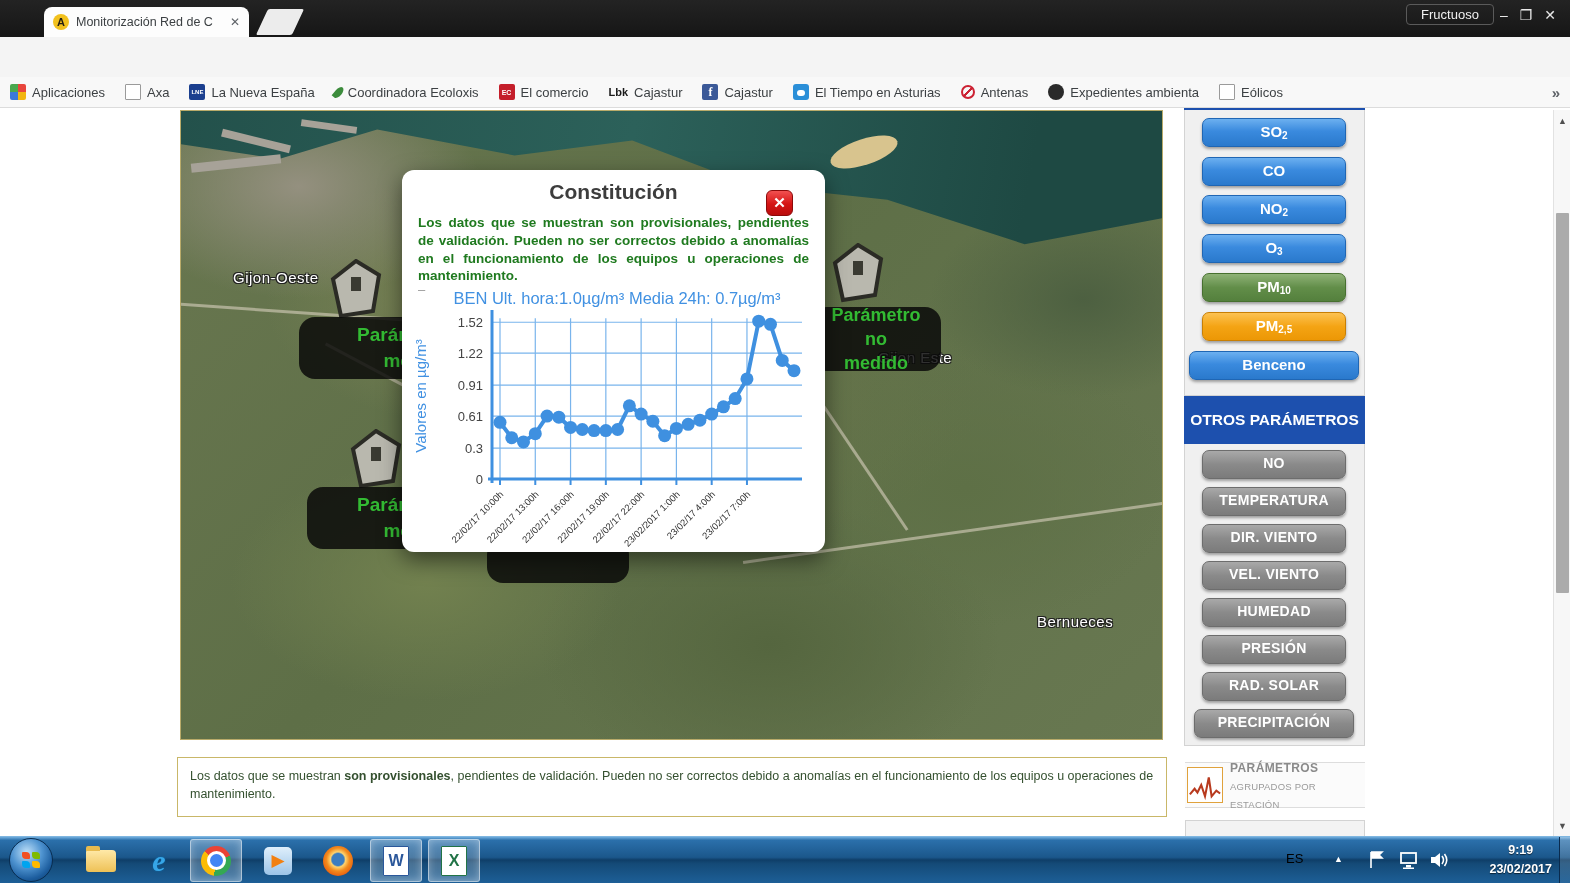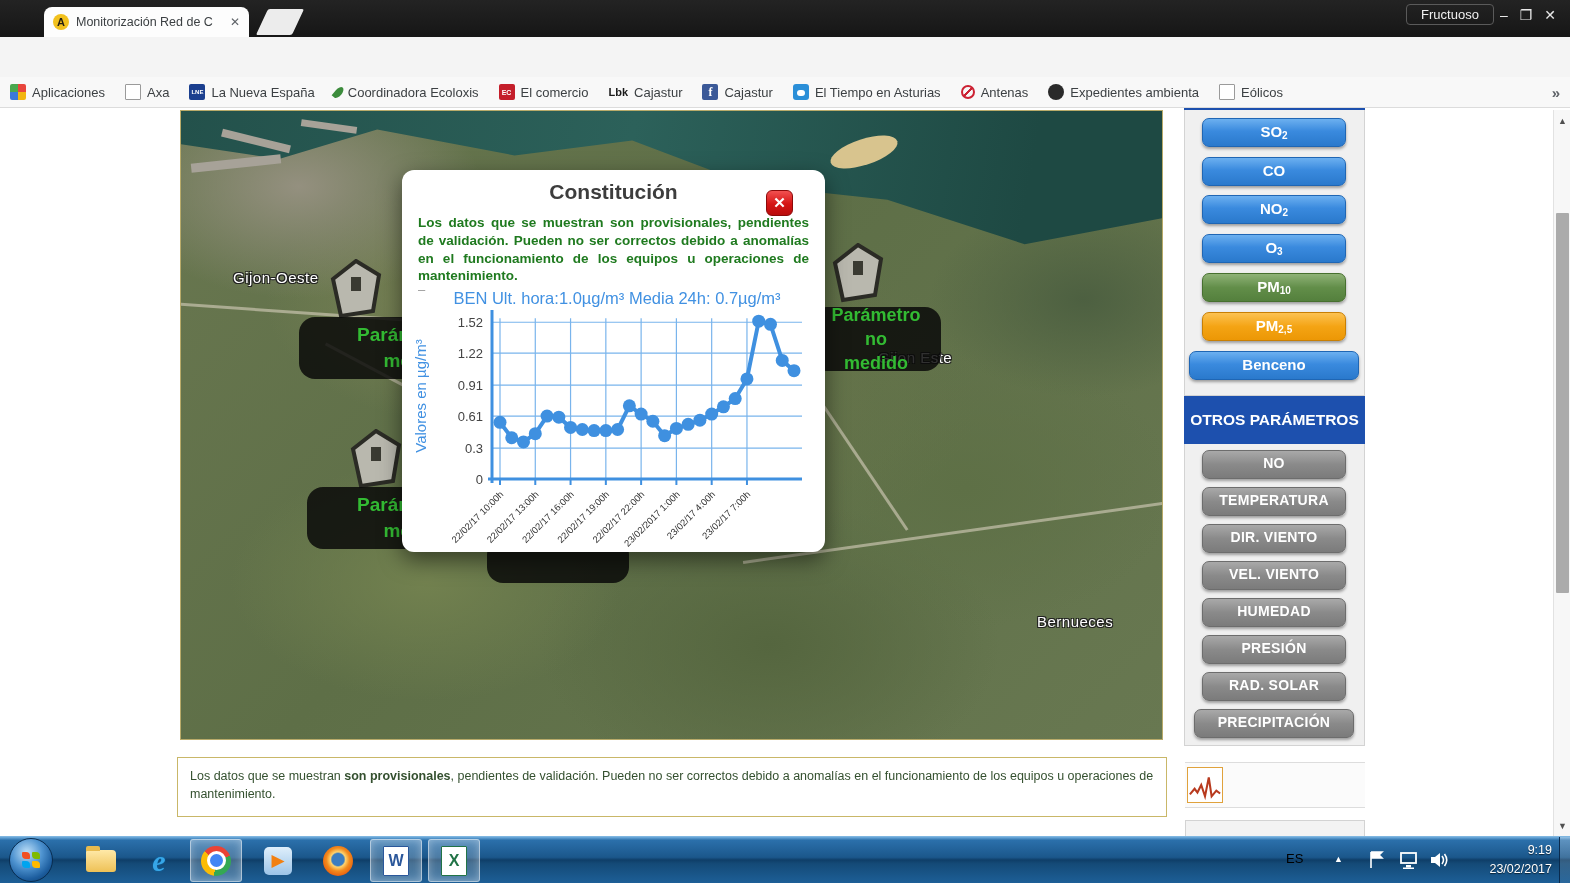--- a/index.html
+++ b/index.html
@@ -161,22 +161,22 @@
           display:flex;align-items:center;justify-content:center;color:#f28011;font-size:17px;}
   .ic-ff{width:30px;height:30px;border-radius:50%;
          background:radial-gradient(circle at 50% 45%,#3b7dc0 0 27%,#ffd36e 34%,#f28b1d 52%,#e8590c 78%,#b64400 100%);}
   .ic-doc{width:26px;height:30px;background:#fff;border:1px solid #9bb;display:flex;align-items:center;
           justify-content:center;font-weight:bold;font-size:16px;border-radius:1px;}
   .ic-word{color:#2b579a;border-color:#2b579a;}
   .ic-excel{color:#217346;border-color:#217346;}
   .tray-es{left:1286px;font-size:13px;position:absolute;top:14px;}
   .tray-up{left:1334px;position:absolute;top:17px;font-size:9px;color:#fff;}
   .tray-ic{position:absolute;top:13px;}
-  .clock{position:absolute;right:18px;top:4px;text-align:right;color:#fff;font-size:12.5px;line-height:1.55;
-         text-shadow:0 1px 1px rgba(0,0,0,.6);}
+  .clock{position:absolute;right:18px;top:4px;text-align:center;color:#fff;font-size:12.5px;line-height:1.55;
+         text-shadow:0 1px 1px rgba(0,0,0,.6);font-weight:bold;}
   .showdesk{position:absolute;right:0;top:0;width:11px;height:47px;border-left:1px solid #0a2b4e;
             background:linear-gradient(180deg,rgba(255,255,255,.25),rgba(255,255,255,.05));}
 </style>
 </head>
 <body>
 
 <div class="screen">
 
   <div class="titlebar">
     <div class="tab">
@@ -439,20 +439,22 @@
         <span>RAD. SOLAR</span>
       </div>
     <div class="pill pill-gray" style="left:1274px;top:601px;width:160px;">
         <span>PRECIPITACIÓN</span>
       </div>
 
     <div class="grouped">
       <svg class="grouped-icon" viewBox="0 0 36 36">
         <polyline points="2,28 7,22 10,26 14,18 18,30 22,10 25,30 30,24 34,27" fill="none" stroke="#b83a1e" stroke-width="2.2"></polyline>
       </svg>
+      <span><span class="grouped-t1">PARÁMETROS</span><br>
+      <span class="grouped-t2">AGRUPADOS POR ESTACIÓN</span></span>
     </div>
     <div class="side-bottom"></div>
 
     <div class="scrollbar">
       <span class="sb-arrow" style="top:2px;">▲</span>
       <div class="sb-thumb"></div>
       <span class="sb-arrow" style="bottom:2px;">▼</span>
     </div>
   </div>
 

